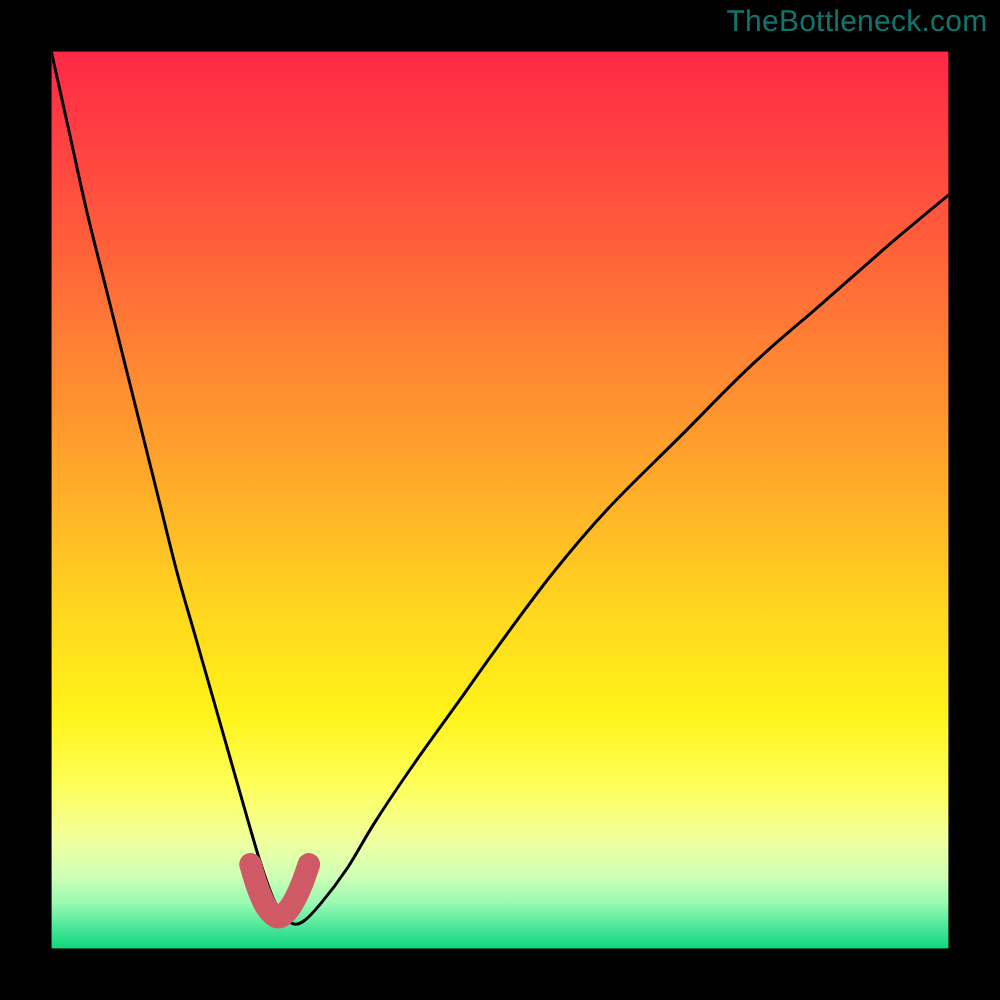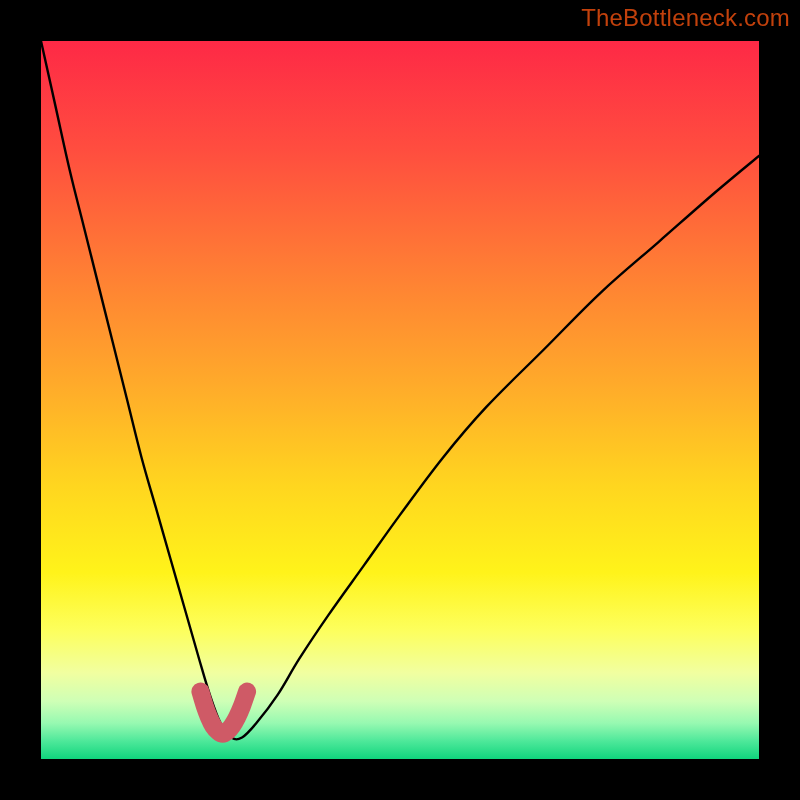--- a/index.html
+++ b/index.html
@@ -23,21 +23,21 @@
     width: 718px;
     height: 718px;
     overflow: hidden;
   }
   .watermark {
     position: absolute;
     top: 4px;
     right: 10px;
     font-size: 24px;
     font-weight: 500;
-    color: #c2410c;
+    color: #0f766e;
     letter-spacing: 0.2px;
   }
   svg { display: block; }
 </style>
 </head>
 <body>
 
 <div class="frame">
   <div class="watermark">TheBottleneck.com</div>
 

